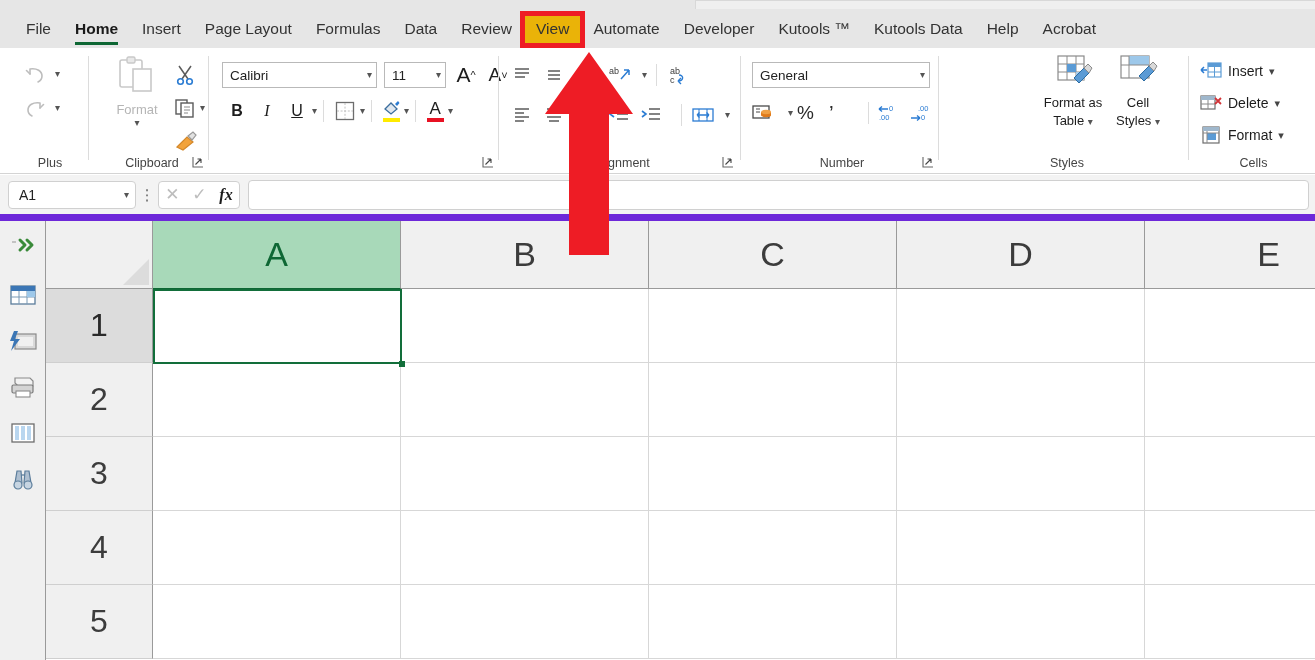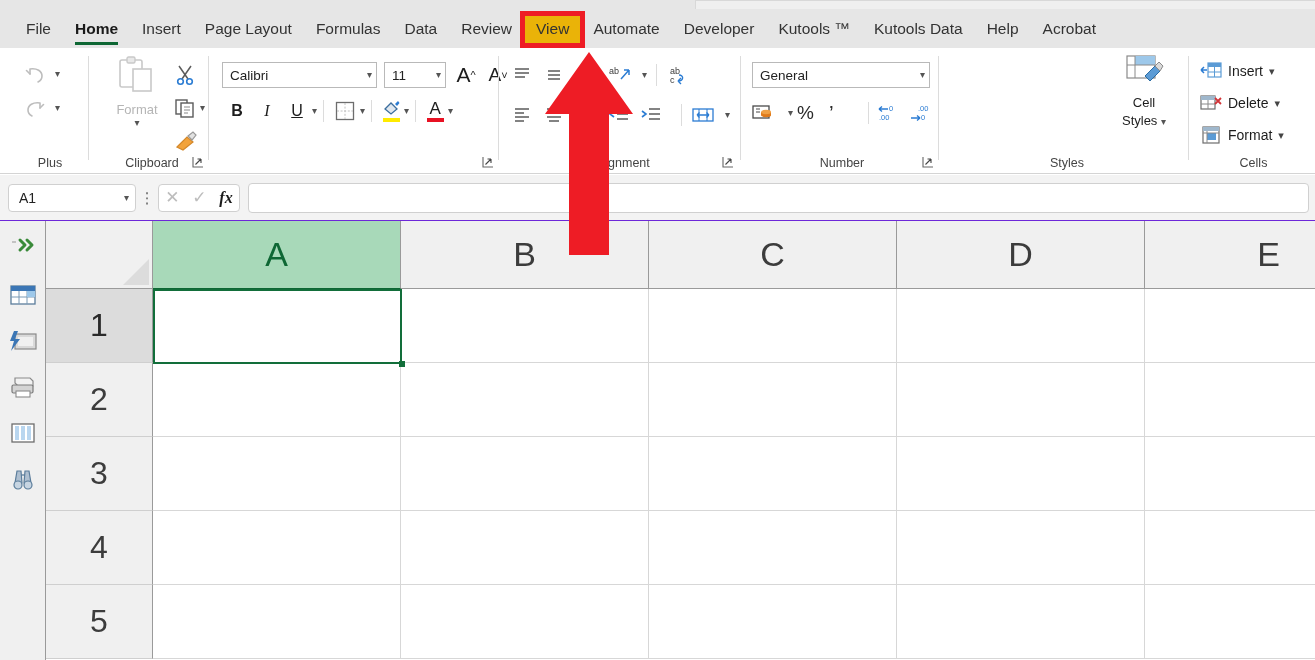--- a/index.html
+++ b/index.html
@@ -110,21 +110,21 @@
   .bigbtn .cap { font-size:13px; color:#1d1d1d; line-height:15px; margin-top:3px; }
 
   
   #grp-cells { left: 1192px; width: 123px; }
   .cellrow { position:absolute; left:8px; display:flex; align-items:center; gap:6px; height:30px; }
   .cellrow .cap { font-size:14px; color:#1d1d1d; }
 
   
   .formulabar {
     position:absolute; left:0; top:175px; width:1315px; height:46px;
-    background:#f3f3f3; border-bottom:1px solid #6d28d9;
+    background:#f3f3f3; border-bottom:7px solid #6d28d9;
     display:flex; align-items:center;
   }
   .namebox {
     margin-left:8px; width:128px; height:28px; background:#fff;
     border:1px solid #d0d0d0; border-radius:4px;
     display:flex; align-items:center; padding:0 6px 0 10px;
     font-size:14px; color:#222;
   }
   .namebox .val { flex:1; }
   .nb-dots { width:22px; text-align:center; color:#666; font-size:15px; letter-spacing:0; }
@@ -468,21 +468,35 @@
       <div class="dialog-launcher" style="right:6px;">
         <svg width="12" height="12" viewBox="0 0 12 12">
               <path d="M1 1 V11 H11" stroke="#666" stroke-width="1.1" fill="none"></path>
               <path d="M9 3 L3.5 8.5 M9 3 V7 M9 3 H5.5" stroke="#444" stroke-width="1.1" fill="none"></path>
             </svg>
       </div>
     </div>
     <div class="group-sep" style="left:938px;"></div>
 
     <div class="group" id="grp-styles">
-      <div class="bigbtn" style="left:162px; width:80px;">
+      <div class="bigbtn" style="left:88px;">
+        <span class="ico">
+          <svg width="42" height="34" viewBox="0 0 42 34">
+            <rect x="6" y="2" width="26" height="24" fill="#fff" stroke="#8a8a8a" stroke-width="1.2"></rect>
+            <path d="M15 2 V26 M24 2 V26 M6 10 H32 M6 18 H32" stroke="#8a8a8a" stroke-width="1"></path>
+            <rect x="15" y="10" width="9" height="8" fill="#5b9bd5"></rect>
+            <rect x="24" y="18" width="8" height="8" fill="#a8cdec"></rect>
+            <path d="M22 24 L32 14 L37 19 L27 29 Z" fill="#5b9bd5" stroke="#2b6ca3" stroke-width="1"></path>
+            <path d="M32 14 L36 10 L40 14 L37 19 Z" fill="#d9d9d9" stroke="#8a8a8a" stroke-width="1"></path>
+          </svg>
+        </span>
+        <div class="cap">Format as</div>
+        <div class="cap"><span>Table</span> <span class="chev">▾</span></div>
+      </div>
+      <div class="bigbtn" style="left:156px; width:80px;">
         <span class="ico">
           <svg width="42" height="34" viewBox="0 0 42 34">
             <rect x="4" y="2" width="28" height="22" fill="#fff" stroke="#8a8a8a" stroke-width="1.2"></rect>
             <rect x="12" y="2" width="20" height="9" fill="#9dc8ea"></rect>
             <path d="M12 2 V24 M4 11 H32" stroke="#8a8a8a" stroke-width="1"></path>
             <path d="M22 22 L32 12 L37 17 L27 27 Z" fill="#5b9bd5" stroke="#2b6ca3" stroke-width="1"></path>
             <path d="M32 12 L36 8 L40 12 L37 17 Z" fill="#d9d9d9" stroke="#8a8a8a" stroke-width="1"></path>
           </svg>
         </span>
         <div class="cap">Cell</div>

